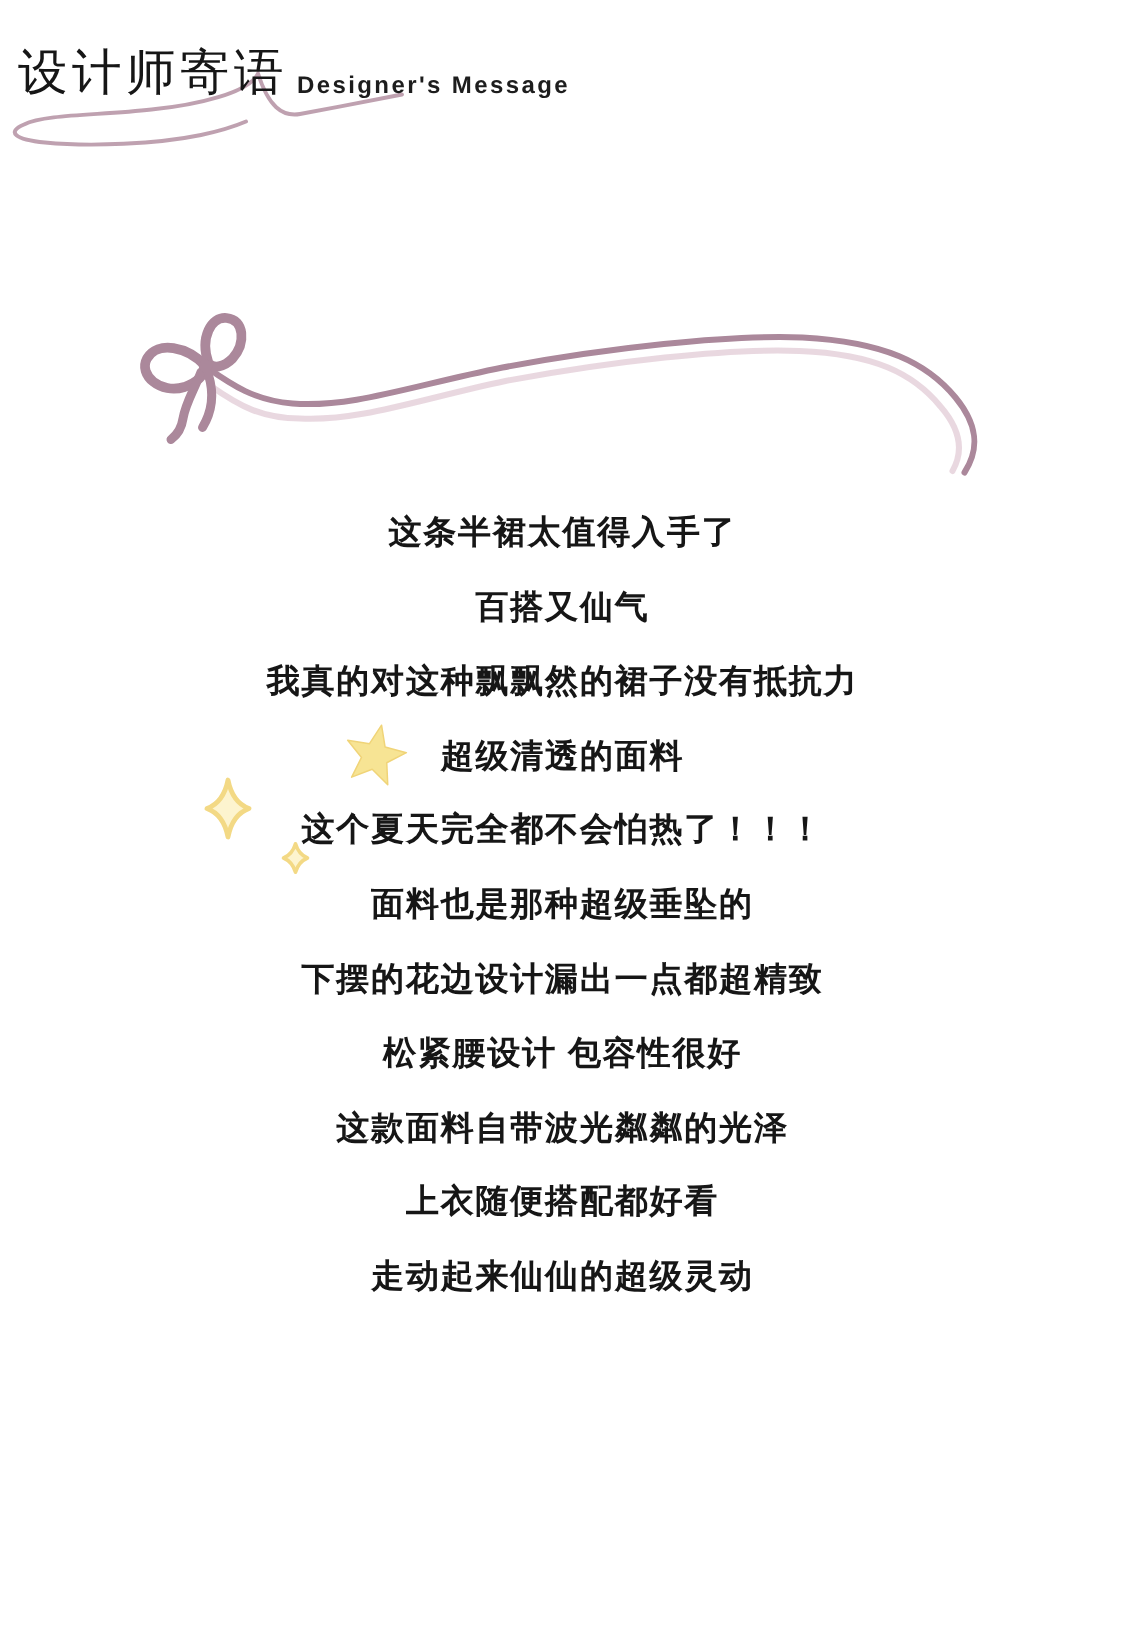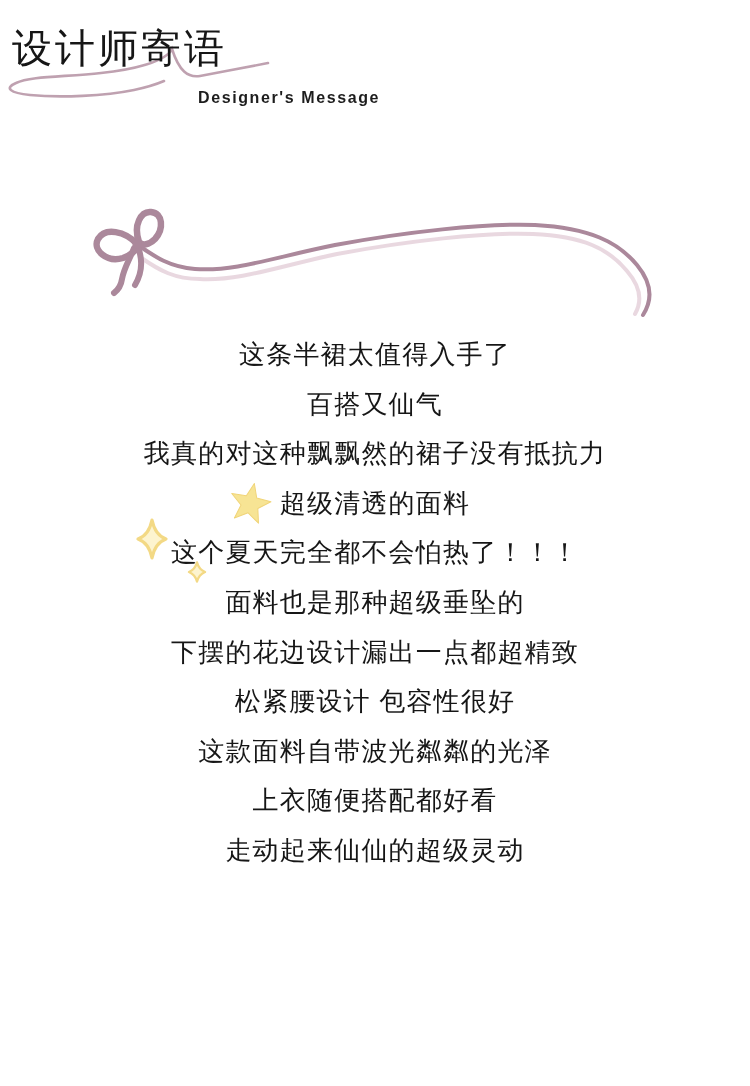--- a/index.html
+++ b/index.html
@@ -20,27 +20,27 @@
     width:750px;height:1086px;
     background:var(--bg);
     overflow:hidden;
     font-family:"Liberation Sans","DejaVu Sans",sans-serif;
     color:var(--text);
   }
   
   .header{position:absolute;left:0;top:0;width:750px;height:110px;z-index:2;}
   .title-cn{
     position:absolute;left:12px;top:26px;
-    font-size:40px;line-height:44px;font-weight:500;
+    font-size:33px;line-height:44px;font-weight:500;
     letter-spacing:3px;color:var(--text);white-space:nowrap;
   }
   .title-en{
     position:absolute;left:198px;top:46px;
     font-size:16px;line-height:24px;font-weight:600;
-    letter-spacing:1.6px;color:#1d1d1d;white-space:nowrap;margin-top:40px;
+    letter-spacing:1.6px;color:#1d1d1d;white-space:nowrap;
   }
   .squiggle-svg{position:absolute;left:0;top:40px;z-index:1;}
   .squiggle-path{fill:none;stroke:var(--squiggle);stroke-width:2.6;stroke-linecap:round;opacity:.85;}
 
   
   .ribbon-svg{position:absolute;left:85px;top:195px;z-index:1;}
   .ribbon-main{fill:none;stroke:var(--ribbon);stroke-width:4;stroke-linecap:round;}
   .ribbon-shadow{fill:none;stroke:var(--ribbon-light);stroke-width:4;stroke-linecap:round;opacity:.95;}
   .bow-loop{fill:none;stroke:var(--ribbon);stroke-width:6.5;stroke-linecap:round;stroke-linejoin:round;}
   .bow-tail{fill:none;stroke:var(--ribbon);stroke-width:6;stroke-linecap:round;}
@@ -51,22 +51,22 @@
   .sparkle4{fill:var(--sparkle-fill);stroke:var(--sparkle-stroke);stroke-linejoin:round;}
   .star5{fill:var(--star-fill);stroke:var(--star-edge);stroke-width:1;stroke-linejoin:round;}
 
   
   .message{
     position:absolute;left:0;top:330px;width:750px;z-index:2;
     text-align:center;
   }
   .message p{
     height:49.6px;line-height:49.6px;
-    font-size:26px;letter-spacing:1.2px;
-    font-weight:400;color:var(--text);
+    font-size:22px;letter-spacing:1.2px;
+    font-weight:700;color:var(--text);
     white-space:nowrap;
   }
 </style>
 </head>
 <body>
 
 <div class="page">
 
   <svg class="squiggle-svg" width="290" height="64" viewBox="0 0 290 64" aria-hidden="true">
     <path class="squiggle-path" d="M 268,23 C 252,26 222,32 200,36

